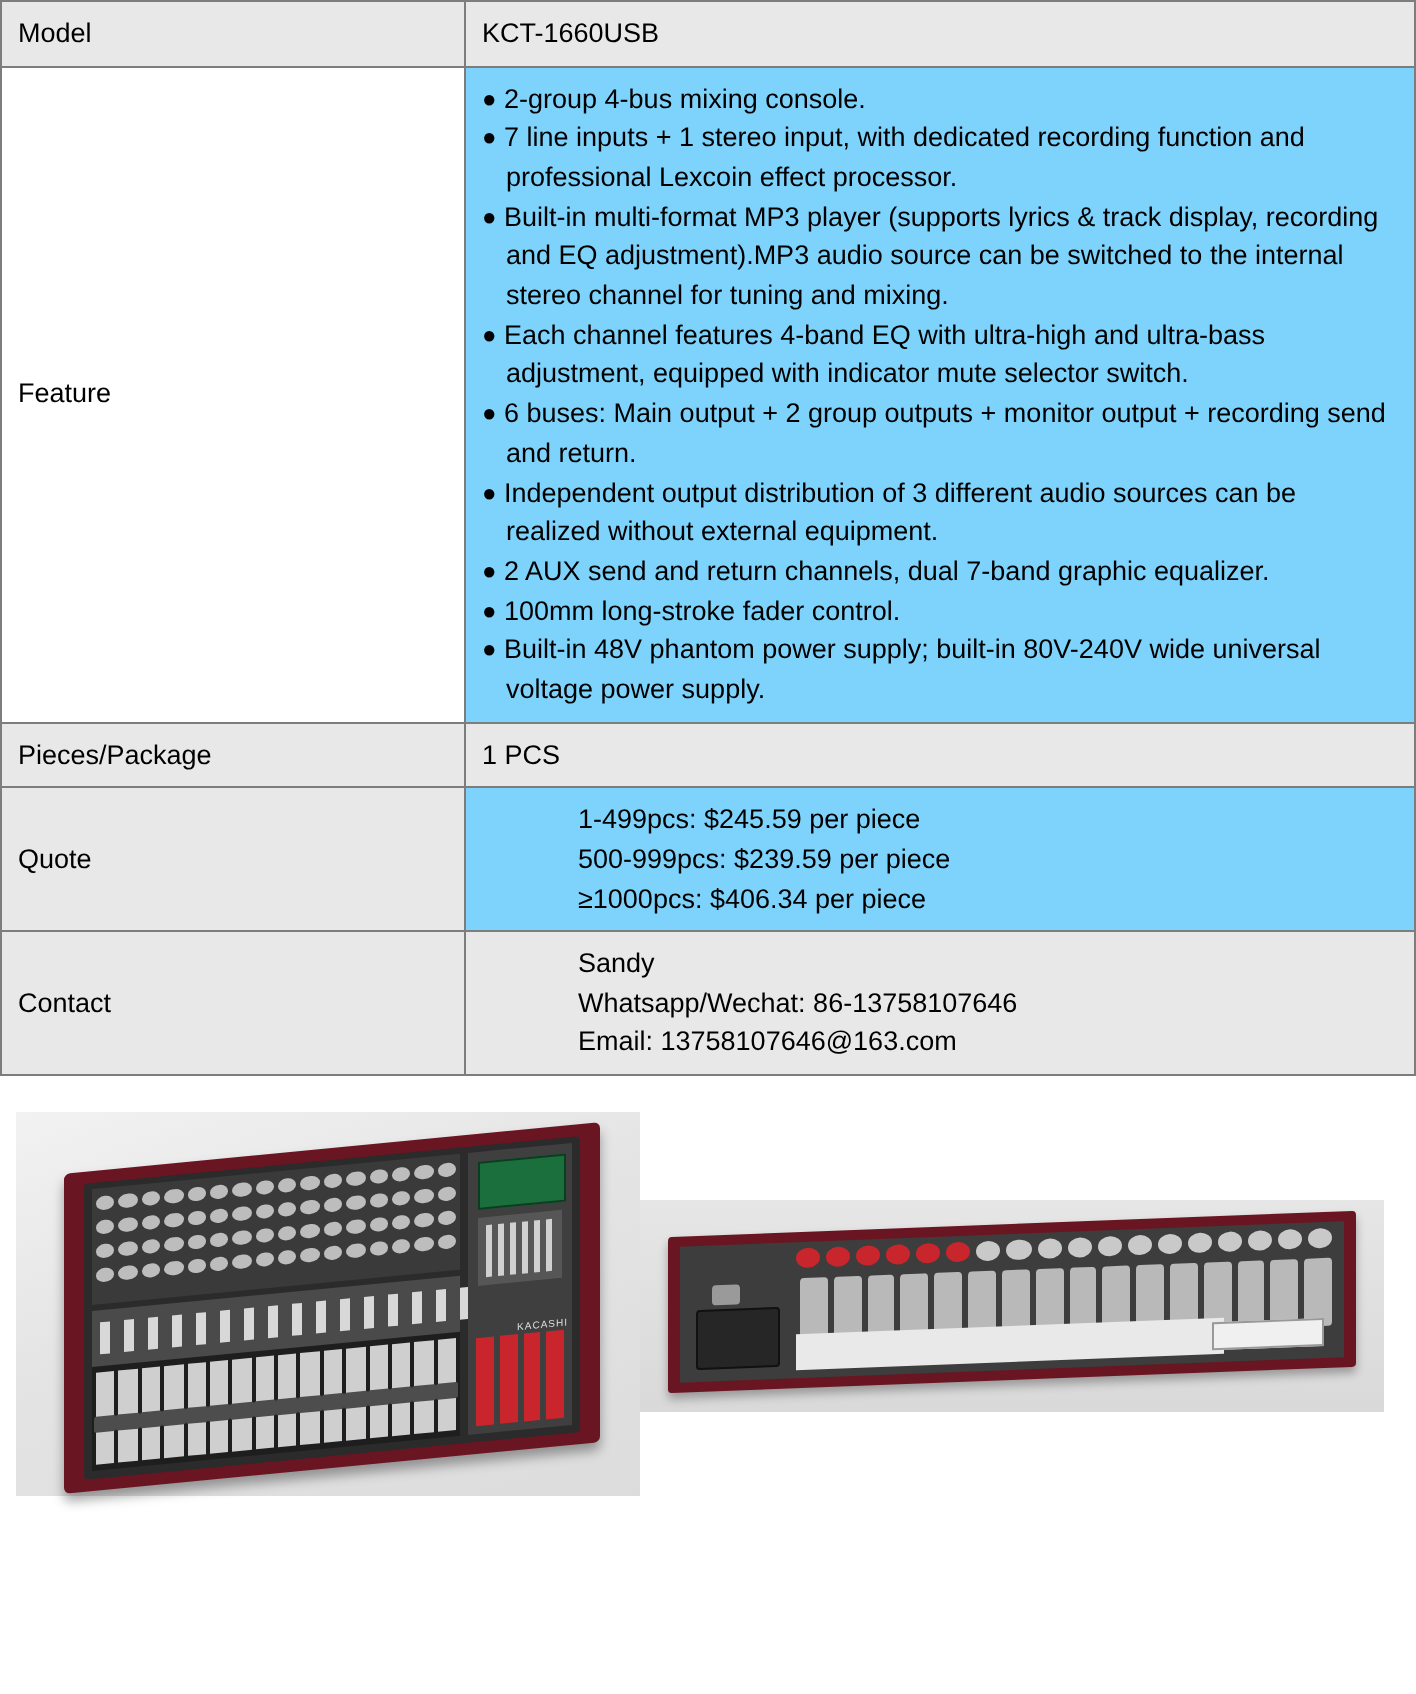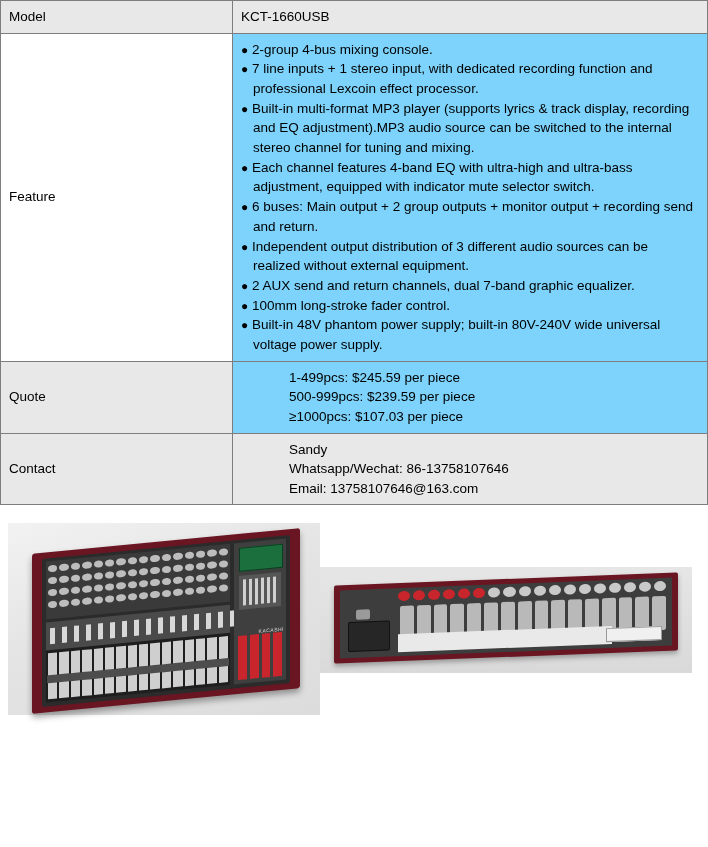--- a/index.html
+++ b/index.html
@@ -334,25 +334,29 @@
             <li><span class="bullet">●</span> <span>Each channel features 4-band EQ with ultra-high and ultra-bass adjustment, equipped with indicator mute selector switch.</span></li>
             <li><span class="bullet">●</span> <span>6 buses: Main output + 2 group outputs + monitor output + recording send and return.</span></li>
             <li><span class="bullet">●</span> <span>Independent output distribution of 3 different audio sources can be realized without external equipment.</span></li>
             <li><span class="bullet">●</span> <span>2 AUX send and return channels, dual 7-band graphic equalizer.</span></li>
             <li><span class="bullet">●</span> <span>100mm long-stroke fader control.</span></li>
             <li><span class="bullet">●</span> <span>Built-in 48V phantom power supply; built-in 80V-240V wide universal voltage power supply.</span></li>
           </ul>
         </td>
       </tr>
       <tr>
+        <td class="label">Pieces/Package</td>
+        <td class="value-grey">1 PCS</td>
+      </tr>
+      <tr>
         <td class="label">Quote</td>
         <td class="value multiline">
           <div>1-499pcs: $245.59 per piece</div>
           <div>500-999pcs: $239.59 per piece</div>
-          <div>≥1000pcs: $107.03 per piece</div>
+          <div>≥1000pcs: $406.34 per piece</div>
         </td>
       </tr>
       <tr>
         <td class="label">Contact</td>
         <td class="value-grey multiline">
           <div>Sandy</div>
           <div>Whatsapp/Wechat: 86-13758107646</div>
           <div>Email: 13758107646@163.com</div>
         </td>
       </tr>

